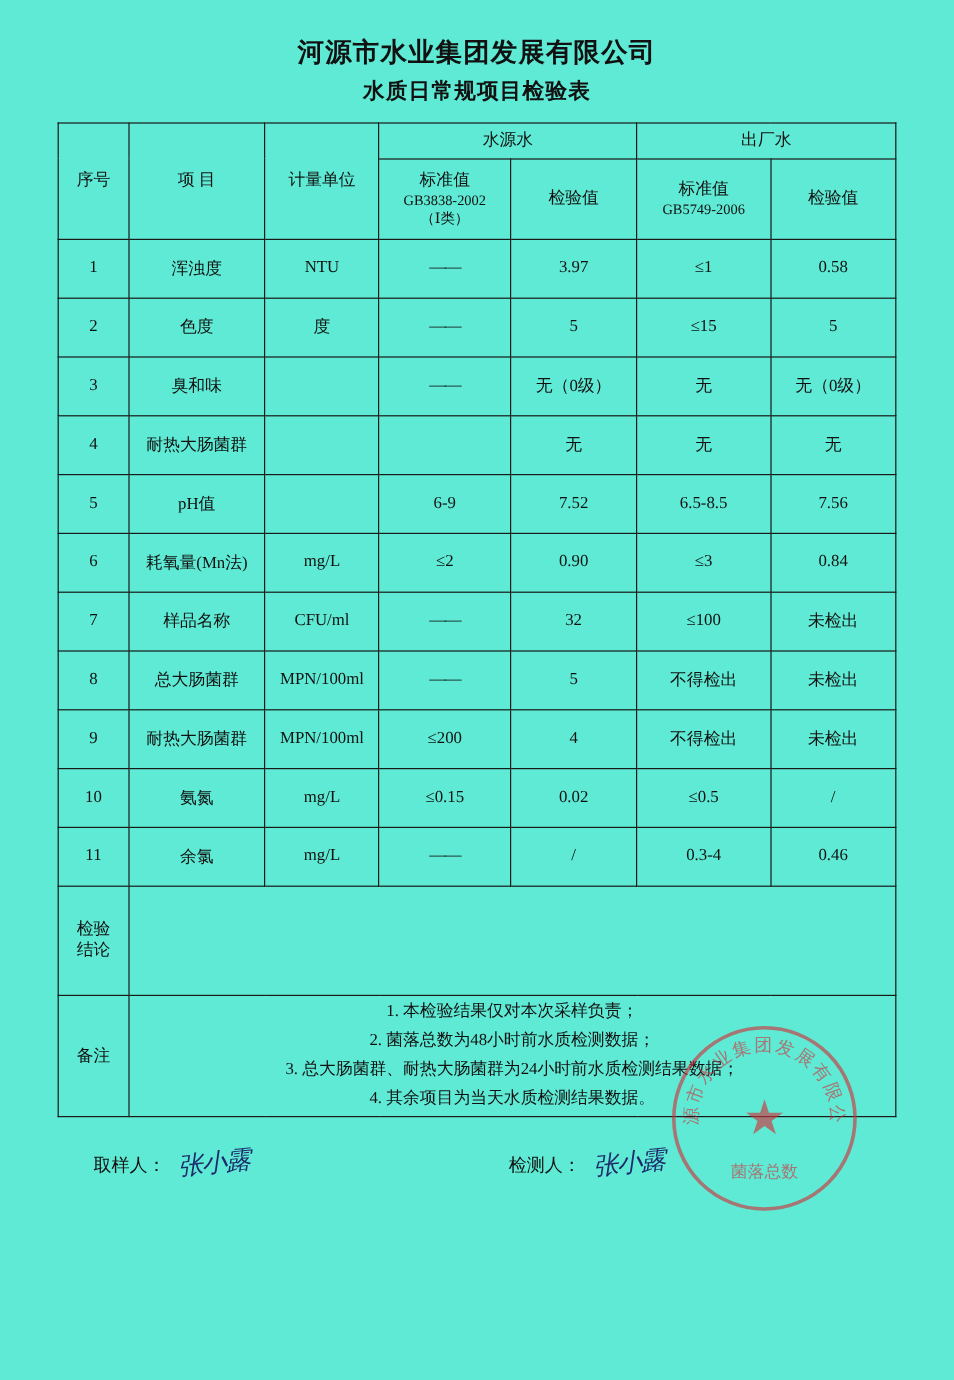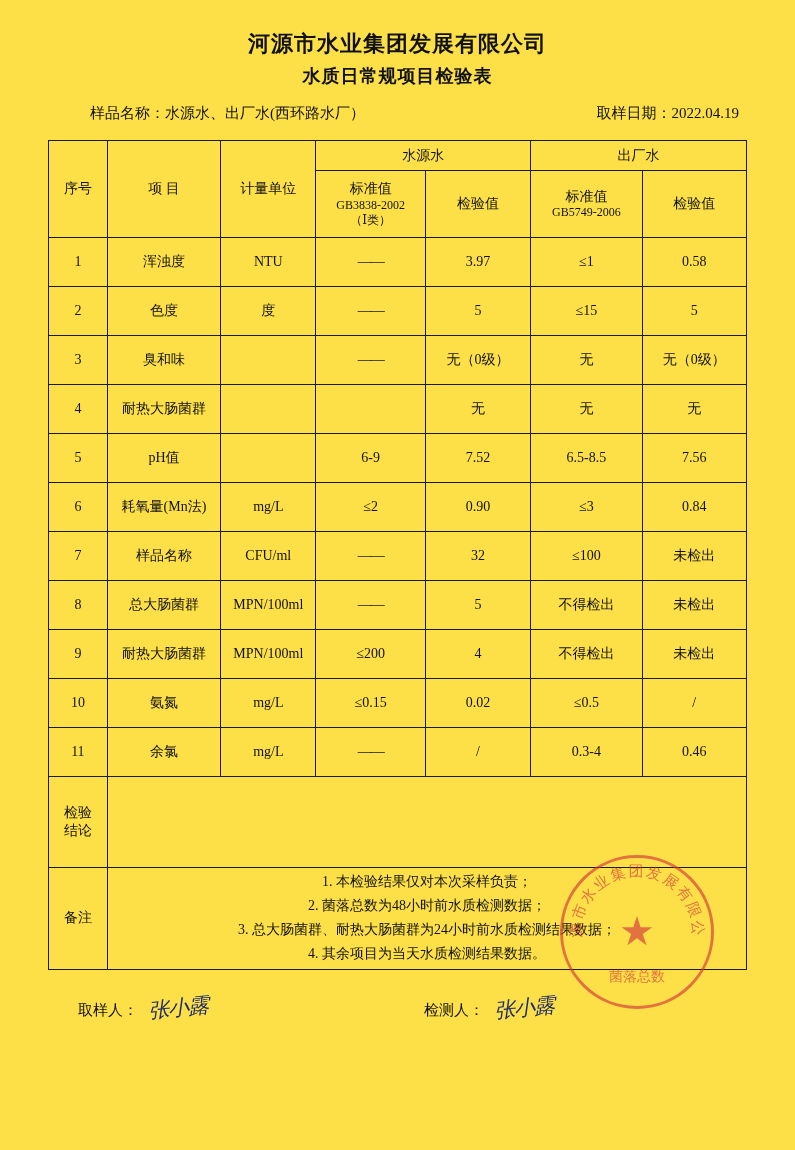--- a/index.html
+++ b/index.html
@@ -14,21 +14,21 @@
     color: #111;
     position: relative;
     overflow: hidden;
   }
   .page {
     position: relative;
     width: 795px;
     height: 1150px;
     box-sizing: border-box;
     padding: 0 48px;
-    background: #fde047;
+    background: #5eead4;
   }
   .title-main {
     text-align: center;
     font-size: 22px;
     font-weight: bold;
     letter-spacing: 1px;
     padding-top: 30px;
     line-height: 1.3;
   }
   .title-sub {
@@ -187,28 +187,20 @@
 </style>
 </head>
 <body>
 
 <div class="page">
 
   <div class="title-main">河源市水业集团发展有限公司</div>
   <div class="title-sub">水质日常规项目检验表</div>
 
   <div class="meta">
-    <div class="meta-row meta-row1">
-      <span class="meta-left">
-        <span>样品名称：</span><span>水源水、出厂水(西环路水厂）</span>
-      </span>
-      <span class="meta-right">
-        <span>取样日期：</span><span>2022.04.19</span>
-      </span>
-    </div>
   </div>
 
   <table class="report">
     <colgroup>
       <col class="col-no">
         <col class="col-item">
         <col class="col-unit">
       <col class="col-std1">
         <col class="col-val1">
         <col class="col-std2">

